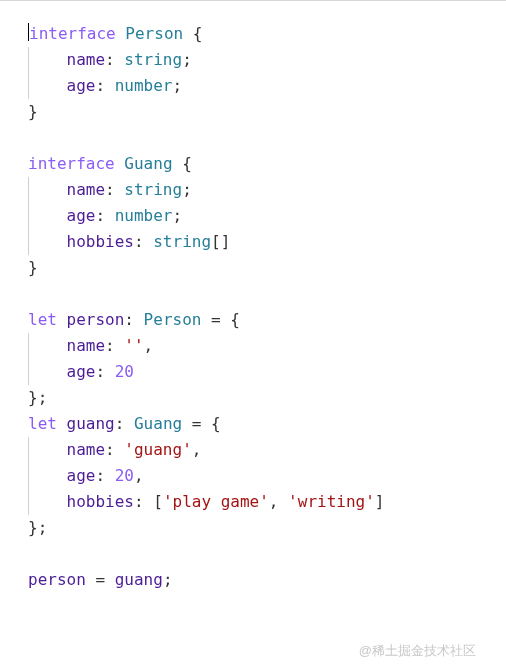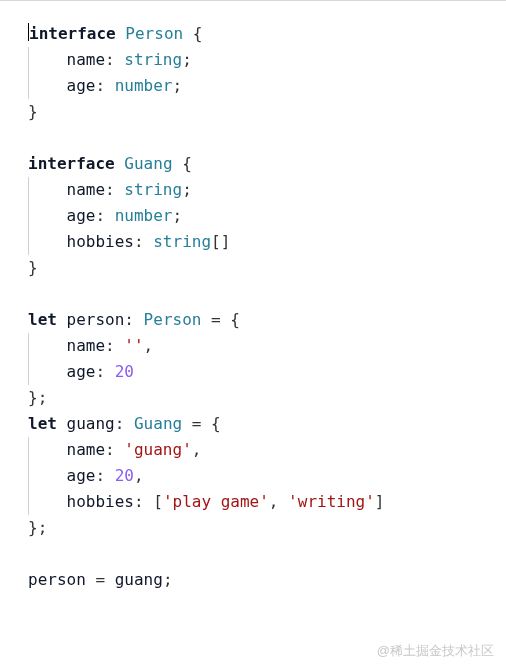--- a/index.html
+++ b/index.html
@@ -29,39 +29,39 @@
     position: relative;
   }
   .indent-guide {
     position: absolute;
     left: 0;
     top: 0;
     bottom: 0;
     width: 1px;
     background: #cfcfcf;
   }
-  .kw { color: #0f172a; font-weight: bold; }
+  .kw { color: #8b5cf6; }
   .type { color: #267f99; }
   .str { color: #a31515; }
   .num { color: #8b5cf6; }
   .plain { color: #333; }
   .punct { color: #333; }
-  .prop { color: #0f172a; }
+  .prop { color: #4c1d95; }
   .cursor {
     display: inline-block;
     width: 1px;
     height: 18px;
     background: #000;
     vertical-align: text-bottom;
     position: relative;
     top: -2px;
   }
   .watermark {
     position: absolute;
-    right: 12px;
+    right: 30px;
     bottom: 12px;
     font-family: -apple-system, "PingFang SC", "Microsoft YaHei", sans-serif;
     font-size: 13px;
     color: #c8c8c8;
     user-select: none;
   }
 </style>
 </head>
 <body>
 

